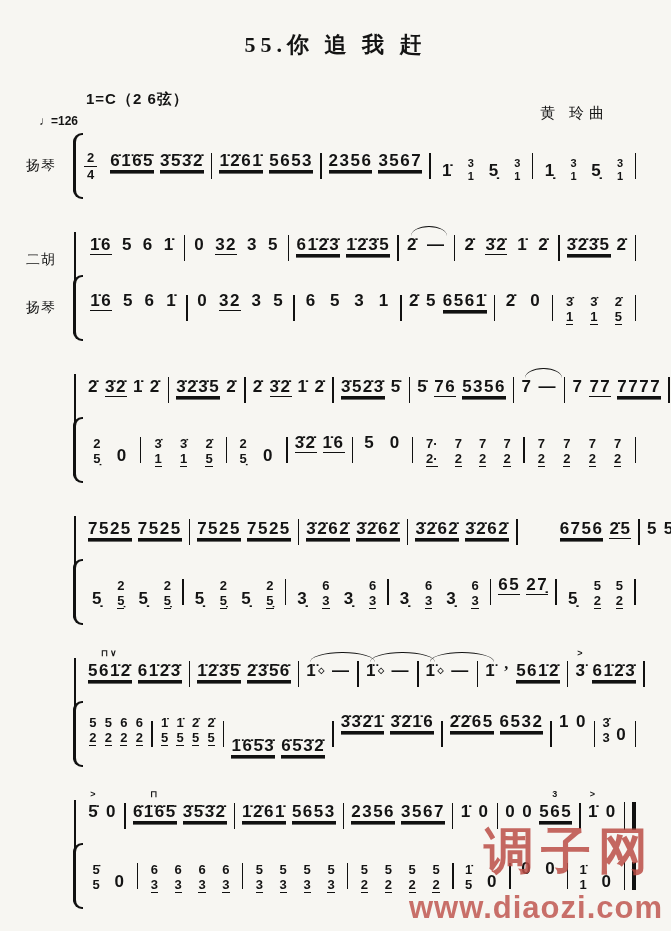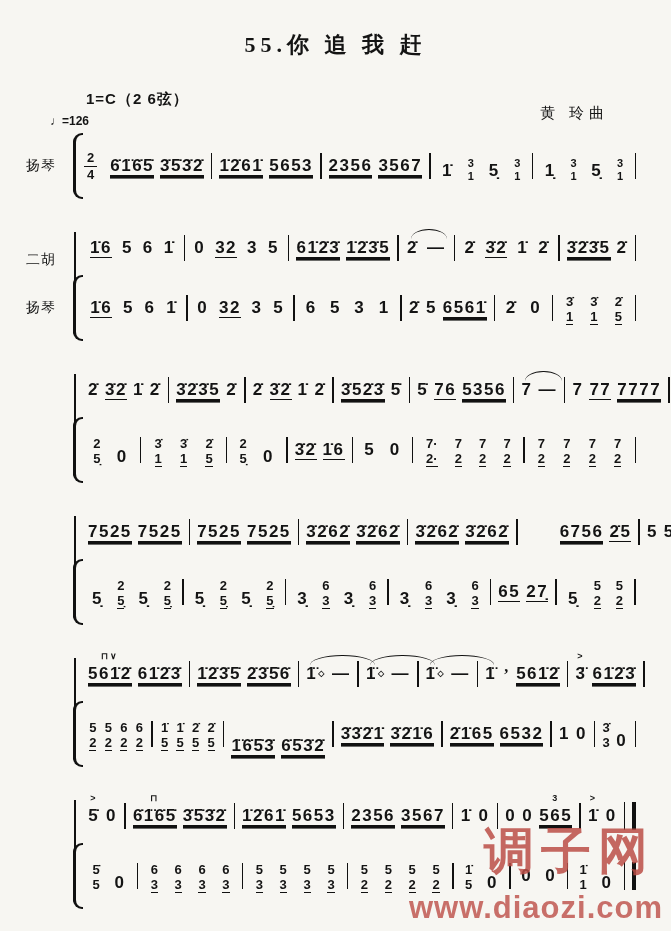--- a/index.html
+++ b/index.html
@@ -6,39 +6,39 @@
   body{
     width:671px;height:931px;position:relative;overflow:hidden;
     background:#f7f6f2;color:#141414;
     font-family:"Liberation Sans",sans-serif;
   }
   .title{
     text-align:center;margin:0;padding-top:30px;
     font:700 22px "Liberation Serif",serif;letter-spacing:5px;
   }
   .keyline{margin:30px 0 0 86px;font:700 15px "Liberation Sans",sans-serif;letter-spacing:1px;}
-  .tempoline{margin:5px 0 0 50px;font:700 12px "Liberation Sans",sans-serif;}
+  .tempoline{margin:5px 0 0 39px;font:700 12px "Liberation Sans",sans-serif;}
   .composer{position:absolute;right:62px;top:104px;font:15px "Liberation Serif",serif;letter-spacing:5px;}
 
   #score{margin-top:10px;}
   .system{position:relative;margin:38px 34px 0 26px;}
   .system:first-child{margin-top:16px;}
   .stave{display:flex;align-items:center;min-height:44px;}
   .duo .stave + .stave{margin-top:16px;}
   .duo .sysline{position:absolute;left:48px;top:6px;bottom:6px;width:1.5px;background:#111;}
   .label{width:44px;flex:0 0 44px;font:14px "Liberation Serif",serif;letter-spacing:1px;}
   .bslot{width:12px;flex:0 0 12px;position:relative;align-self:stretch;}
   .bracket::before{content:"";position:absolute;left:3px;top:-4px;bottom:-4px;width:3px;background:#111;border-radius:2px;}
   .hk{position:absolute;left:3px;width:7px;height:8px;}
   .hk.t{top:-11px;border-left:3px solid #111;border-top:2.5px solid #111;border-top-left-radius:9px;}
   .hk.b{bottom:-11px;border-left:3px solid #111;border-bottom:2.5px solid #111;border-bottom-left-radius:9px;}
   .timesig{display:inline-flex;flex-direction:column;align-items:center;font:700 13px "Liberation Sans",sans-serif;line-height:1.05;margin:0 7px 0 2px;}
   .timesig .num{border-bottom:1.4px solid #111;padding:0 3px 1px;}
   .timesig .den{padding-top:1px;}
-  .measures{display:flex;flex:1;align-items:center;}
+  .measures{display:flex;flex:1;align-items:flex-start;}
   .measure{display:flex;flex:1;justify-content:space-around;align-items:flex-end;padding:0 3px;}
   .bar{width:1.5px;background:#111;height:26px;margin:0 1px;align-self:center;flex:0 0 auto;}
   .bar.final{width:7px;background:none;border-left:1.5px solid #111;border-right:4px solid #111;height:28px;}
   .tok{position:relative;display:inline-block;margin:0 3px;line-height:1.2;}
   .note,.dash{font:700 17px "Liberation Sans",sans-serif;letter-spacing:1.5px;white-space:nowrap;}
   .u1{border-bottom:1.6px solid #111;}
   .u2{border-bottom:1.6px solid #111;box-shadow:0 2.6px 0 #111;}
   .chord{display:inline-flex;flex-direction:column;align-items:center;font:700 13px "Liberation Sans",sans-serif;line-height:1.12;letter-spacing:0;}
   .pair{display:inline-flex;flex-direction:column;align-items:center;font:700 11px "Liberation Sans",sans-serif;line-height:1.1;transform:translateY(1px);}
   .marks{position:absolute;top:-13px;left:0;right:0;text-align:center;font:700 9px "Liberation Sans",sans-serif;letter-spacing:2px;white-space:nowrap;}
@@ -563,21 +563,21 @@
             <span class="tok"><span class="note u2">1̈6̇5̇3̇</span></span>
             <span class="tok"><span class="note u2">6̇5̇3̇2̇</span></span>
           </span>
           <span class="bar"></span>
           <span class="measure" style="flex-grow: 2;">
             <span class="tok"><span class="note u2">3̇3̇2̇1̇</span></span>
             <span class="tok"><span class="note u2">3̇2̇1̇6</span></span>
           </span>
           <span class="bar"></span>
           <span class="measure" style="flex-grow: 2;">
-            <span class="tok"><span class="note u2">2̇1̇65</span></span>
+            <span class="tok"><span class="note u2">2̇2̇65</span></span>
             <span class="tok"><span class="note u2">6532</span></span>
           </span>
           <span class="bar"></span>
           <span class="measure" style="flex-grow: 2;">
             <span class="tok"><span class="note">1</span></span>
             <span class="tok"><span class="note">0</span></span>
           </span>
           <span class="bar"></span>
           <span class="measure" style="flex-grow: 2;">
             <span class="tok"><span class="chord">

